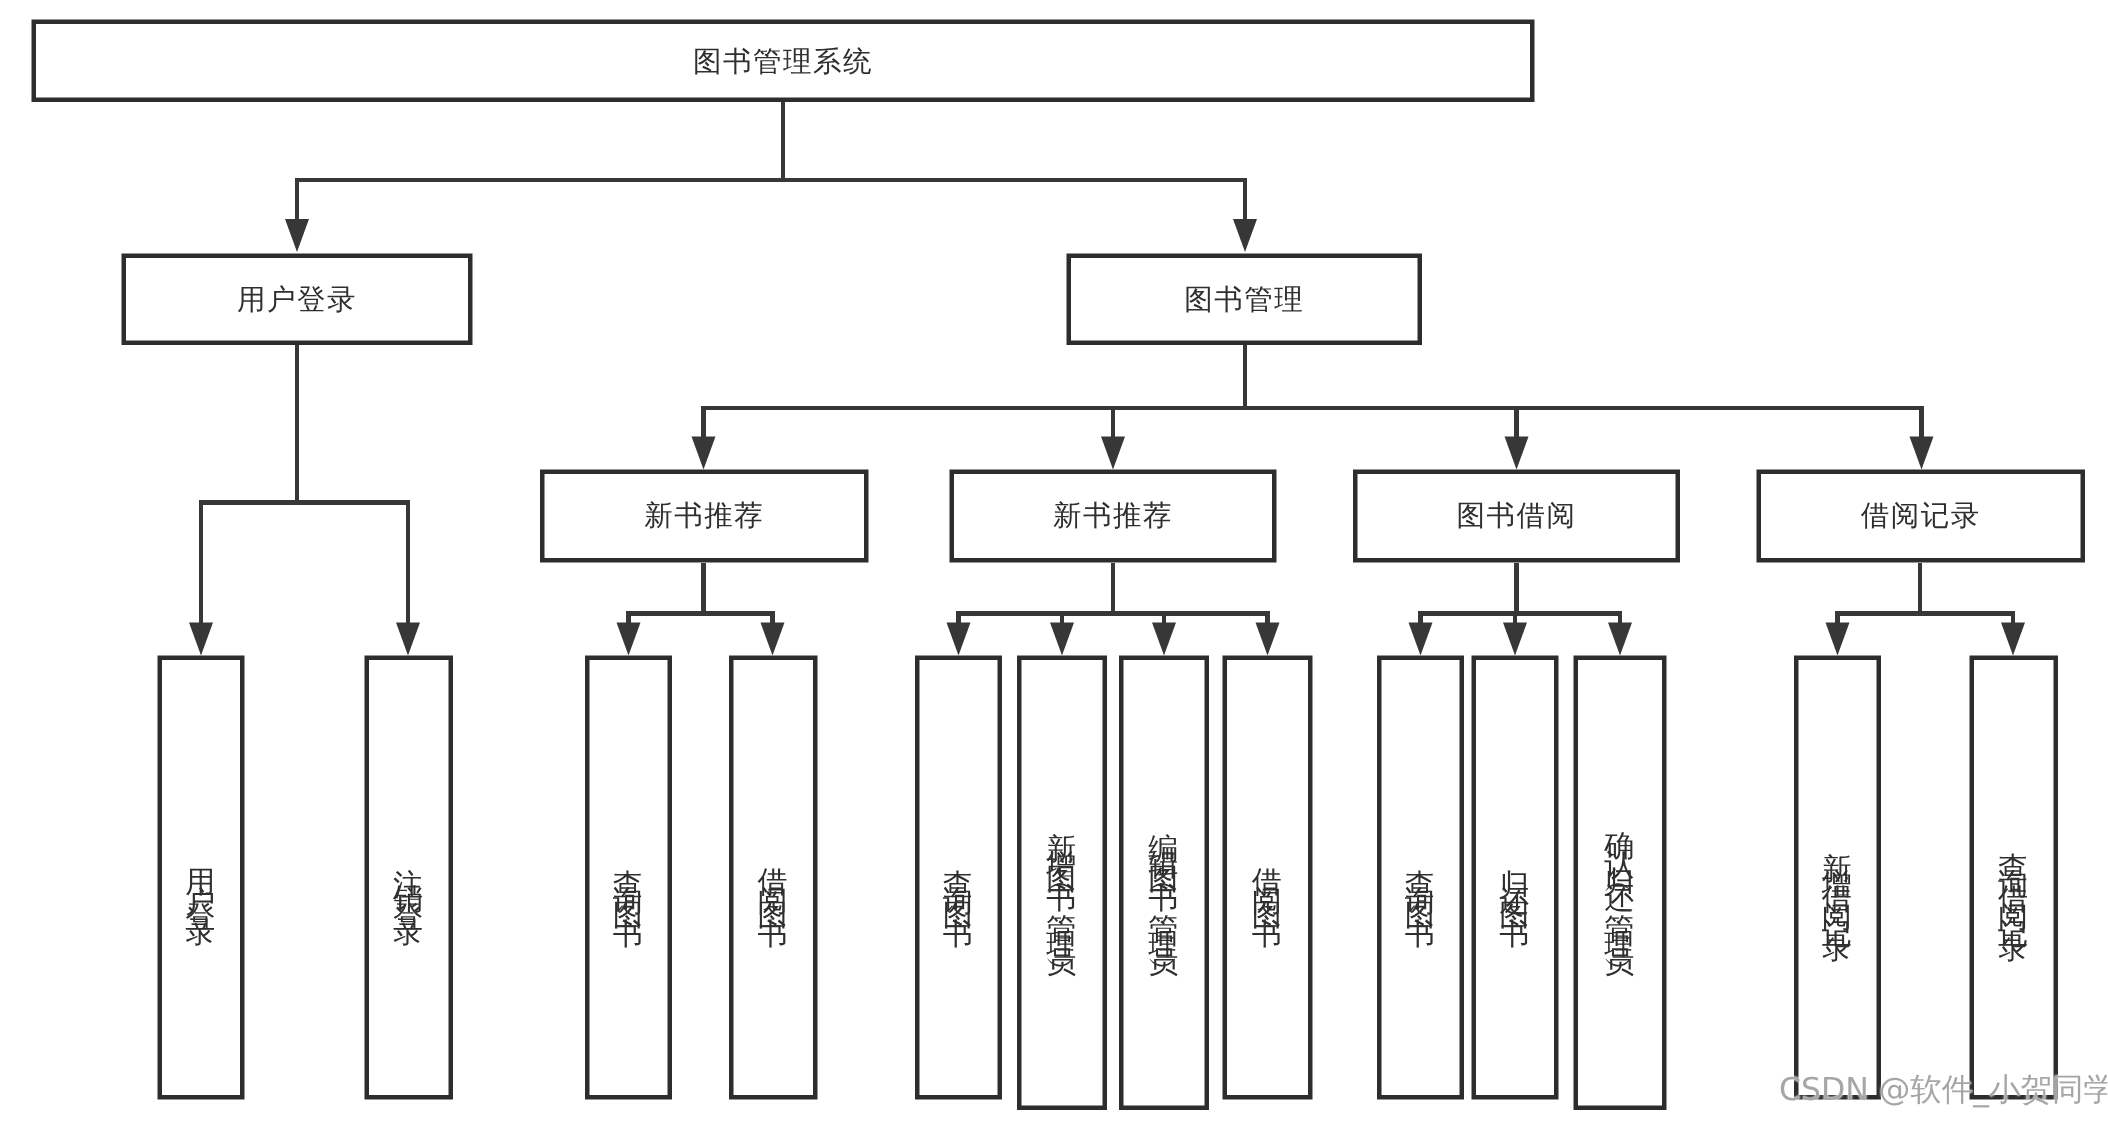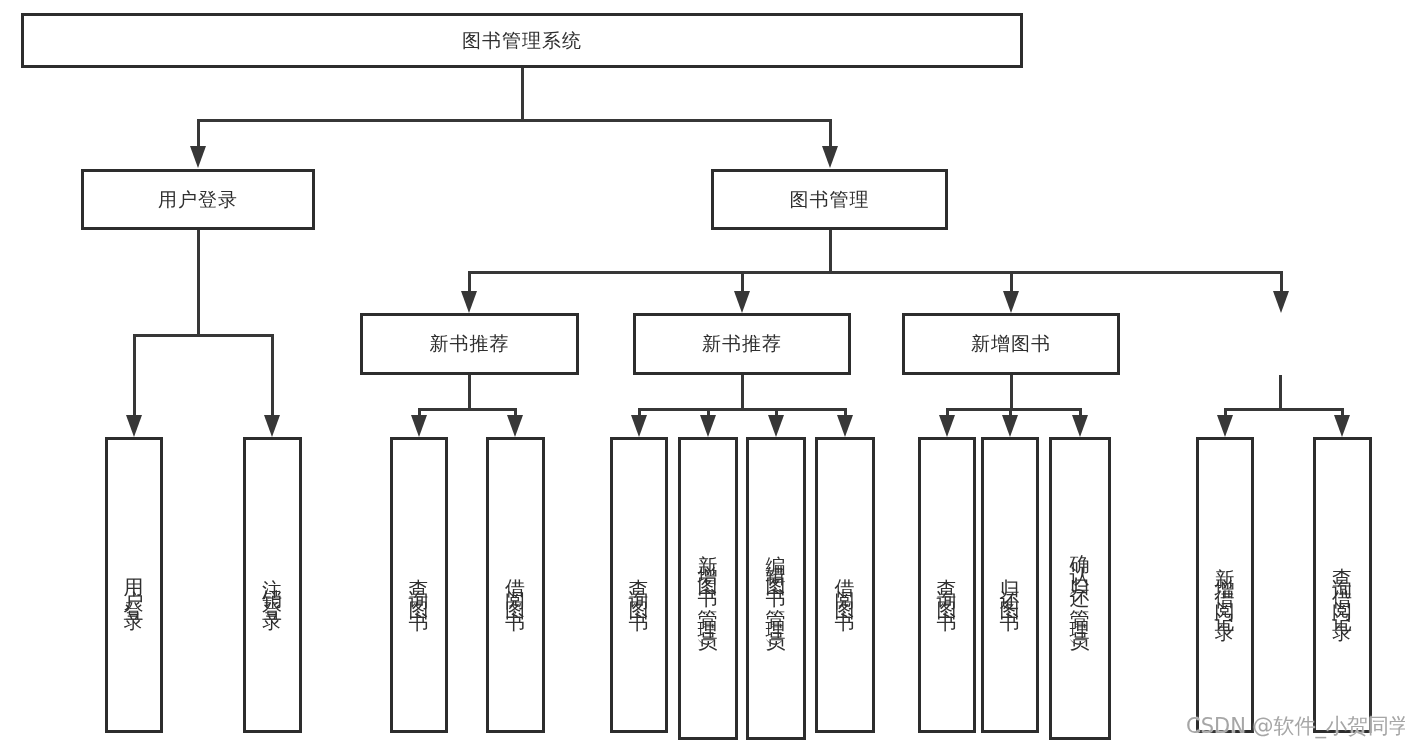--- a/index.html
+++ b/index.html
@@ -130,21 +130,24 @@
     <span>新书推荐</span>
   </div>
 
   <div class="node h" style="left:711px;top:169px;width:237px;height:61px">
     <span>图书管理</span>
   </div>
   <div class="node h" style="left:633px;top:313px;width:218px;height:62px">
     <span>新书推荐</span>
   </div>
   <div class="node h" style="left:902px;top:313px;width:218px;height:62px">
-    <span>新增图书</span>
+    <span>图书借阅</span>
+  </div>
+  <div class="node h" style="left:1171px;top:313px;width:219px;height:62px">
+    <span>借阅记录</span>
   </div>
 
   <div class="node v" style="left:105px;top:437px;width:58px;height:296px">
     <span>用户登录</span>
   </div>
   <div class="node v" style="left:243px;top:437px;width:59px;height:296px">
     <span>注销登录</span>
   </div>
 
   <div class="node v" style="left:390px;top:437px;width:58px;height:296px">

